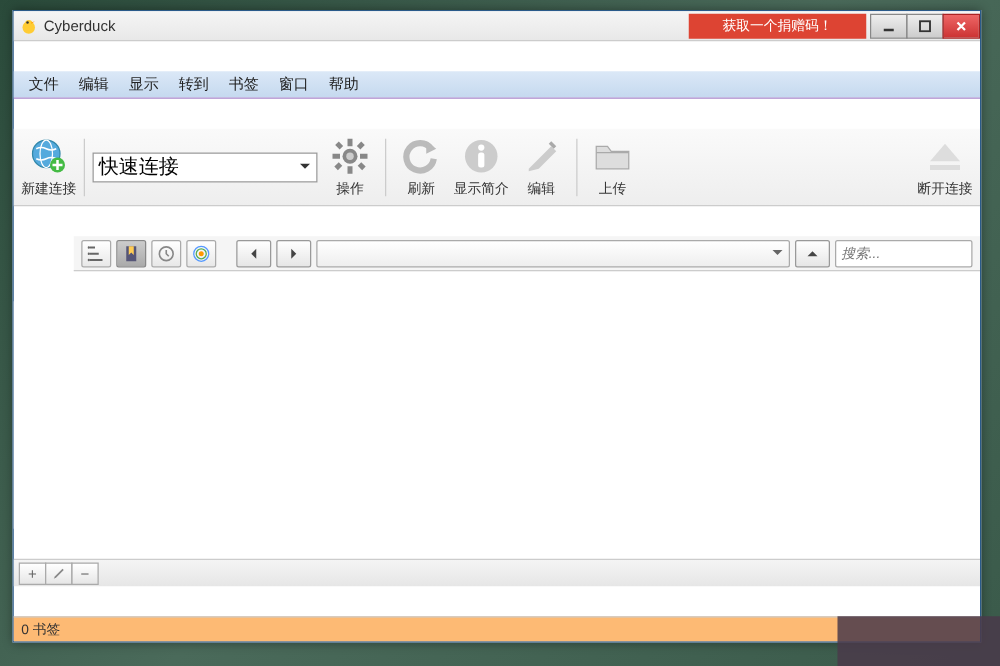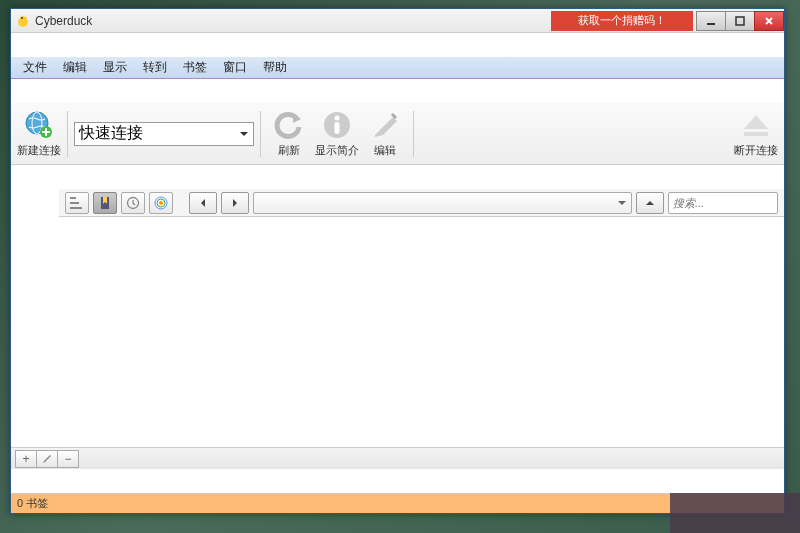--- a/index.html
+++ b/index.html
@@ -94,20 +94,39 @@
       </span>
       <span class="tool-label">新建连接</span>
     </div>
     <div class="sep"></div>
     <div class="quick-connect">
       <span>快速连接</span>
       <span class="caret"><svg width="10" height="10" viewBox="0 0 10 10">
             <path d="M1 3L5 7L9 3Z" fill="#333"></path>
           </svg></span>
     </div>
+    <div class="tool">
+      <span class="tool-icon">
+        <svg viewBox="0 0 32 32">
+            <circle cx="16" cy="16" r="6" fill="#888"></circle>
+            <g fill="#888">
+              <rect x="14" y="2" width="4" height="6"></rect>
+              <rect x="14" y="24" width="4" height="6"></rect>
+              <rect x="2" y="14" width="6" height="4"></rect>
+              <rect x="24" y="14" width="6" height="4"></rect>
+              <rect x="5" y="5" width="5" height="4" transform="rotate(45 7 7)"></rect>
+              <rect x="22" y="22" width="5" height="4" transform="rotate(45 25 25)"></rect>
+              <rect x="5" y="22" width="5" height="4" transform="rotate(-45 7 25)"></rect>
+              <rect x="22" y="5" width="5" height="4" transform="rotate(-45 25 7)"></rect>
+            </g>
+            <circle cx="16" cy="16" r="3" fill="#ccc"></circle>
+          </svg>
+      </span>
+      <span class="tool-label">操作</span>
+    </div>
     <div class="sep"></div>
     <div class="tool">
       <span class="tool-icon">
         <svg viewBox="0 0 32 32">
             <path d="M24 10 A11 11 0 1 0 26 18" fill="none" stroke="#bbb" stroke-width="5"></path>
             <path d="M20 4 L28 10 L20 14 Z" fill="#bbb"></path>
           </svg>
       </span>
       <span class="tool-label">刷新</span>
     </div>
@@ -124,20 +143,29 @@
     <div class="tool">
       <span class="tool-icon">
         <svg viewBox="0 0 32 32">
             <path d="M6 26 L10 22 L24 8 L28 12 L14 26 L6 28 Z" fill="#ccc"></path>
             <path d="M22 6 L26 10 L28 8 L24 4 Z" fill="#aaa"></path>
           </svg>
       </span>
       <span class="tool-label">编辑</span>
     </div>
     <div class="sep"></div>
+    <div class="tool">
+      <span class="tool-icon">
+        <svg viewBox="0 0 32 32">
+            <path d="M3 10 L3 26 L29 26 L29 12 L15 12 L12 8 L3 8 Z" fill="#ddd" stroke="#aaa"></path>
+            <path d="M3 13 L29 13" stroke="#aaa"></path>
+          </svg>
+      </span>
+      <span class="tool-label">上传</span>
+    </div>
     <div class="spacer"></div>
     <div class="tool">
       <span class="tool-icon">
         <svg viewBox="0 0 32 32">
             <path d="M16 6 L28 20 L4 20 Z" fill="#ddd"></path>
             <rect x="4" y="23" width="24" height="4" fill="#ddd"></rect>
           </svg>
       </span>
       <span class="tool-label">断开连接</span>
     </div>

